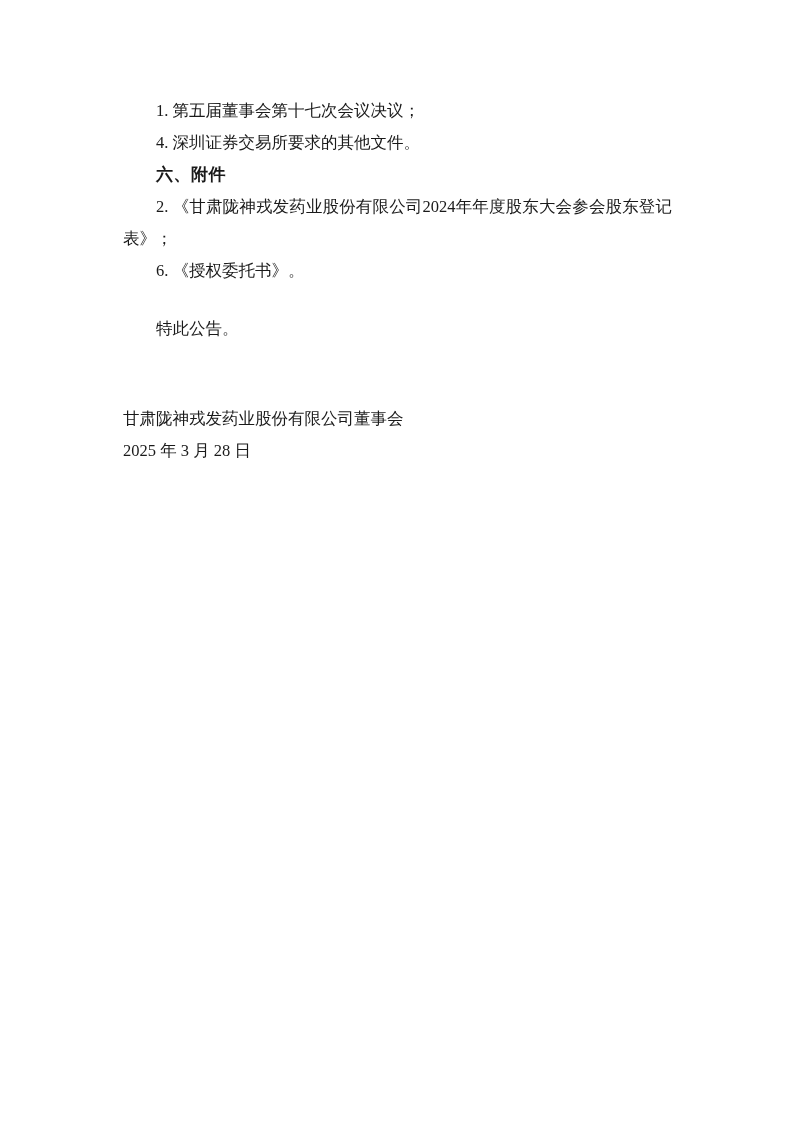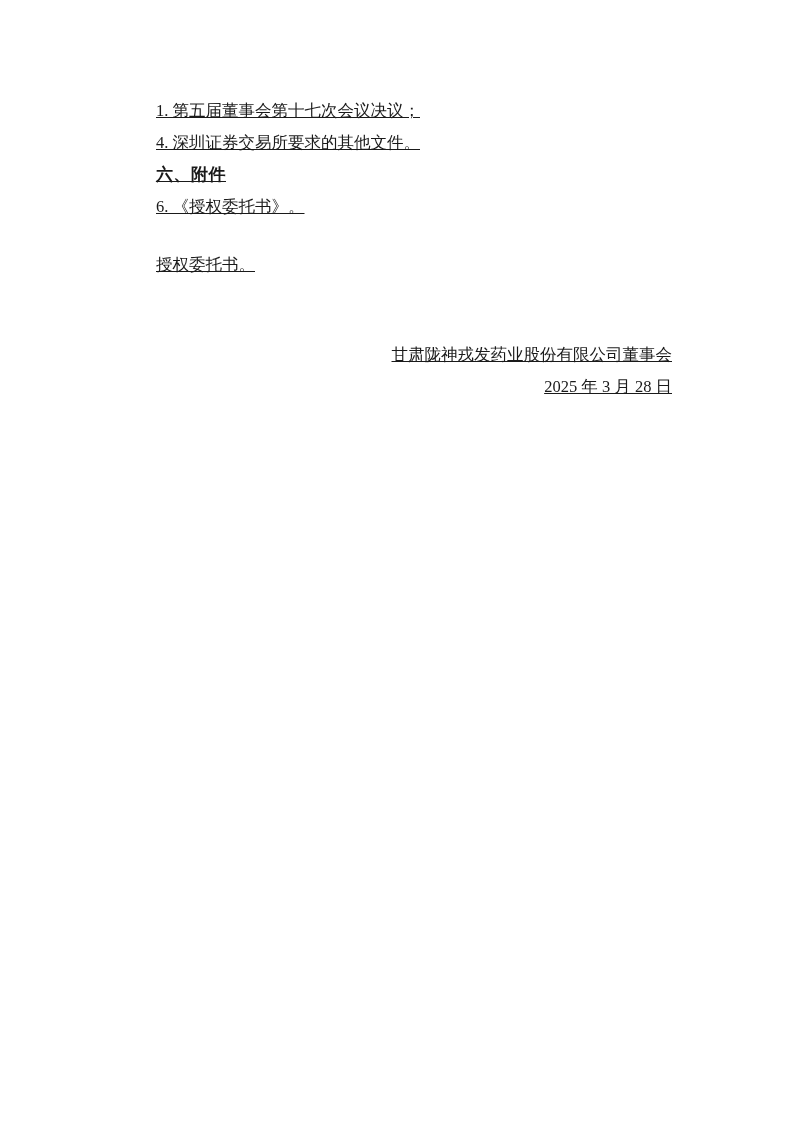--- a/index.html
+++ b/index.html
@@ -22,63 +22,62 @@
     width: 549px;
     font-family: "Liberation Serif", "DejaVu Serif", serif;
     font-size: 16.5px;
     line-height: 32px;
     color: #1a1a1a;
     text-align: justify;
   }
   p.line {
     margin: 0;
     padding: 0;
-    text-decoration: underline;
   }
   .indent {
     text-indent: 33px;
   }
   .heading {
     font-weight: bold;
     font-family: "Liberation Sans", "DejaVu Sans", sans-serif;
     font-size: 17px;
     letter-spacing: 0.5px;
   }
   .spacer-sm { height: 26px; }
   .spacer-lg { height: 58px; }
   .sig-company {
-    text-align: right;
+    text-align: left;
     text-indent: 0;
   }
   .sig-date {
-    text-align: right;
     text-indent: 0;
     padding-right: 62px;
   }
 </style>
 </head>
 <body>
 
 <div class="page">
   <div class="content">
 
     <p class="line indent">1. 第五届董事会第十七次会议决议；</p>
 
 
     <p class="line indent">4. 深圳证券交易所要求的其他文件。</p>
 
     <p class="line indent heading">六、附件</p>
 
 
+    <p class="line indent">2. 《甘肃陇神戎发药业股份有限公司2024年年度股东大会参会股东登记表》；</p>
 
     <p class="line indent">6. 《授权委托书》。</p>
 
     <div class="spacer-sm"></div>
 
-    <p class="line indent">授权委托书。</p>
+    <p class="line indent">特此公告。</p>
 
     <div class="spacer-lg"></div>
 
     <p class="line sig-company">甘肃陇神戎发药业股份有限公司董事会</p>
 
     <p class="line sig-date">2025 年 3 月 28 日</p>
 
   </div>
 </div>
 

